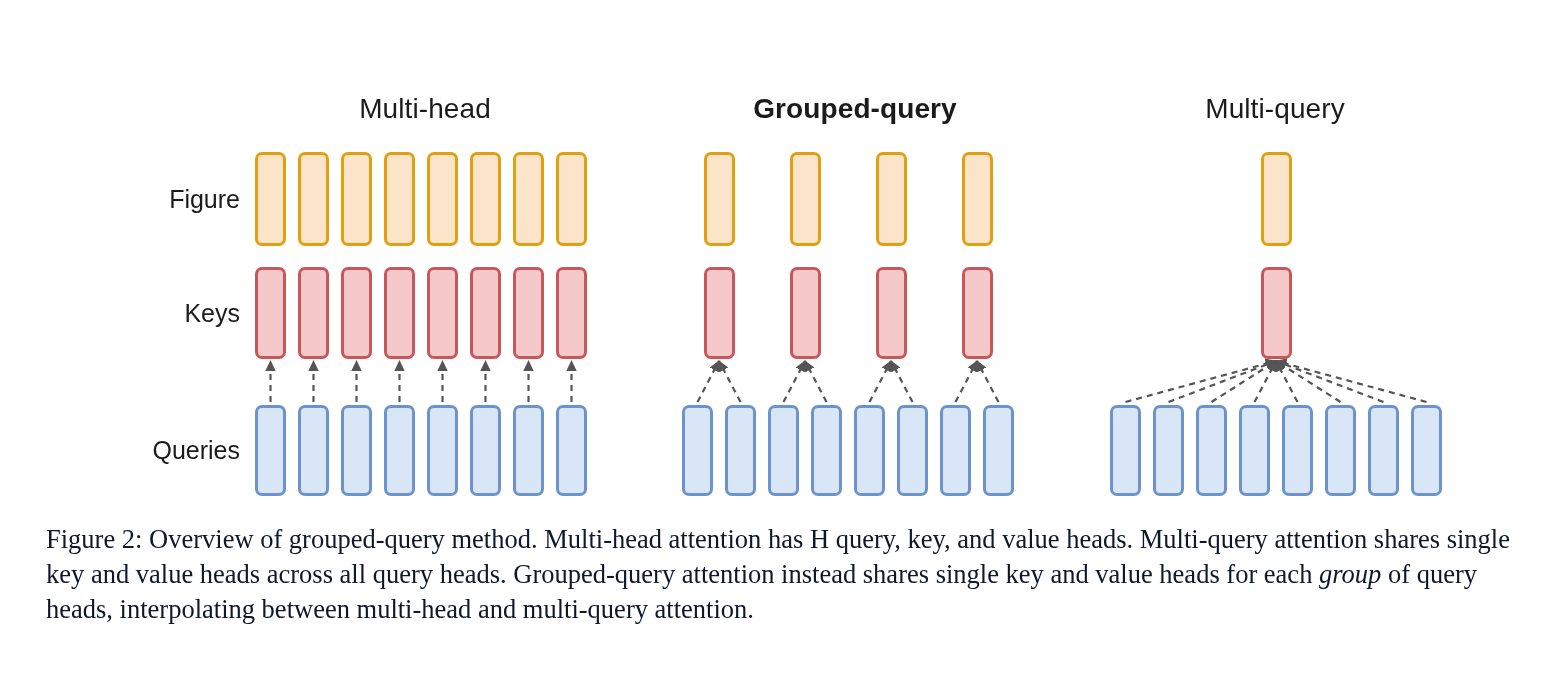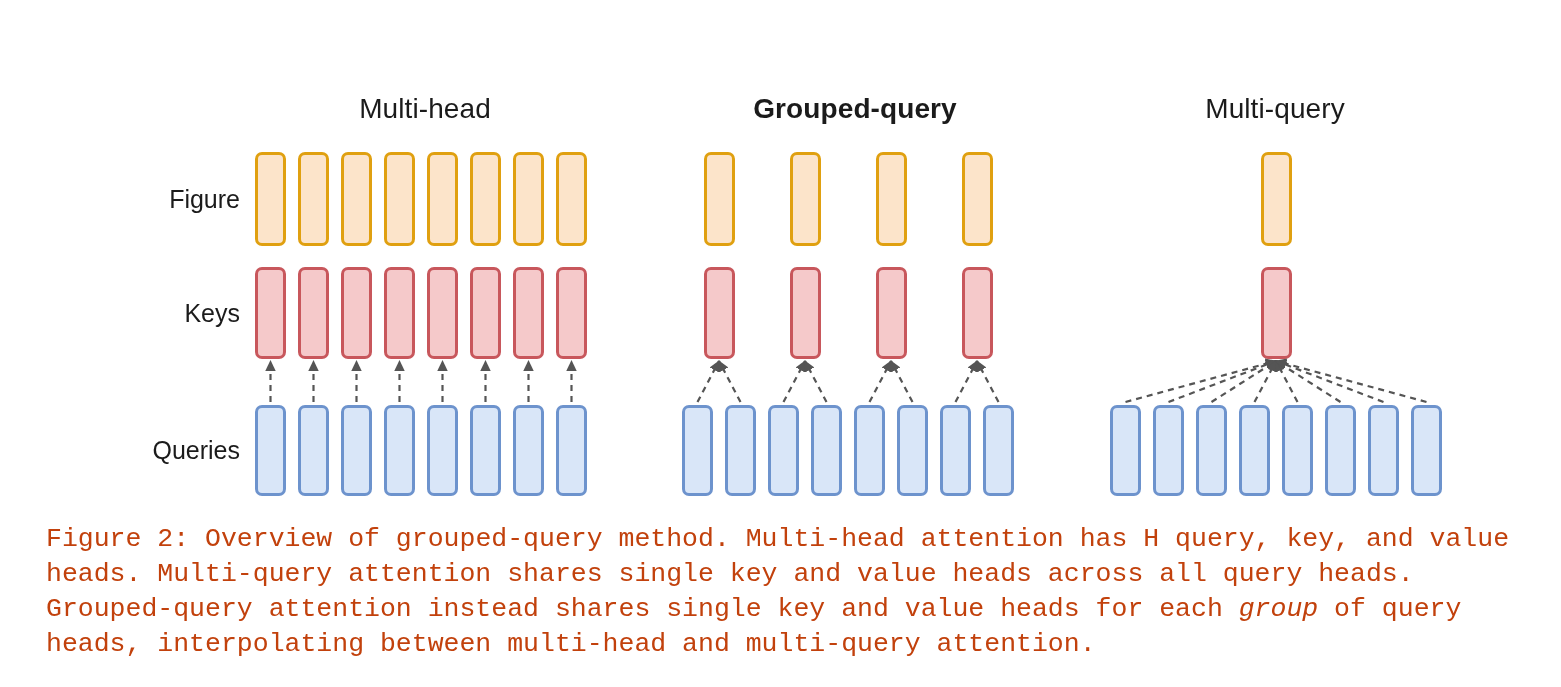--- a/index.html
+++ b/index.html
@@ -84,24 +84,24 @@
     height: 512px;
     pointer-events: none;
   }
 
   
   #caption {
     position: absolute;
     left: 46px;
     top: 522px;
     width: 1470px;
-    font-family: Liberation Mono, monospace;
+    font-family: Liberation Serif, serif;
     font-size: 26.5px;
     line-height: 35px;
-    color: #c2410c;
+    color: #0f172a;
     text-align: left;
   }
   #caption .em { font-style: italic; }
 </style>
 </head>
 <body>
 
 <div id="figure-root">
 
   <div id="diagram-area">

